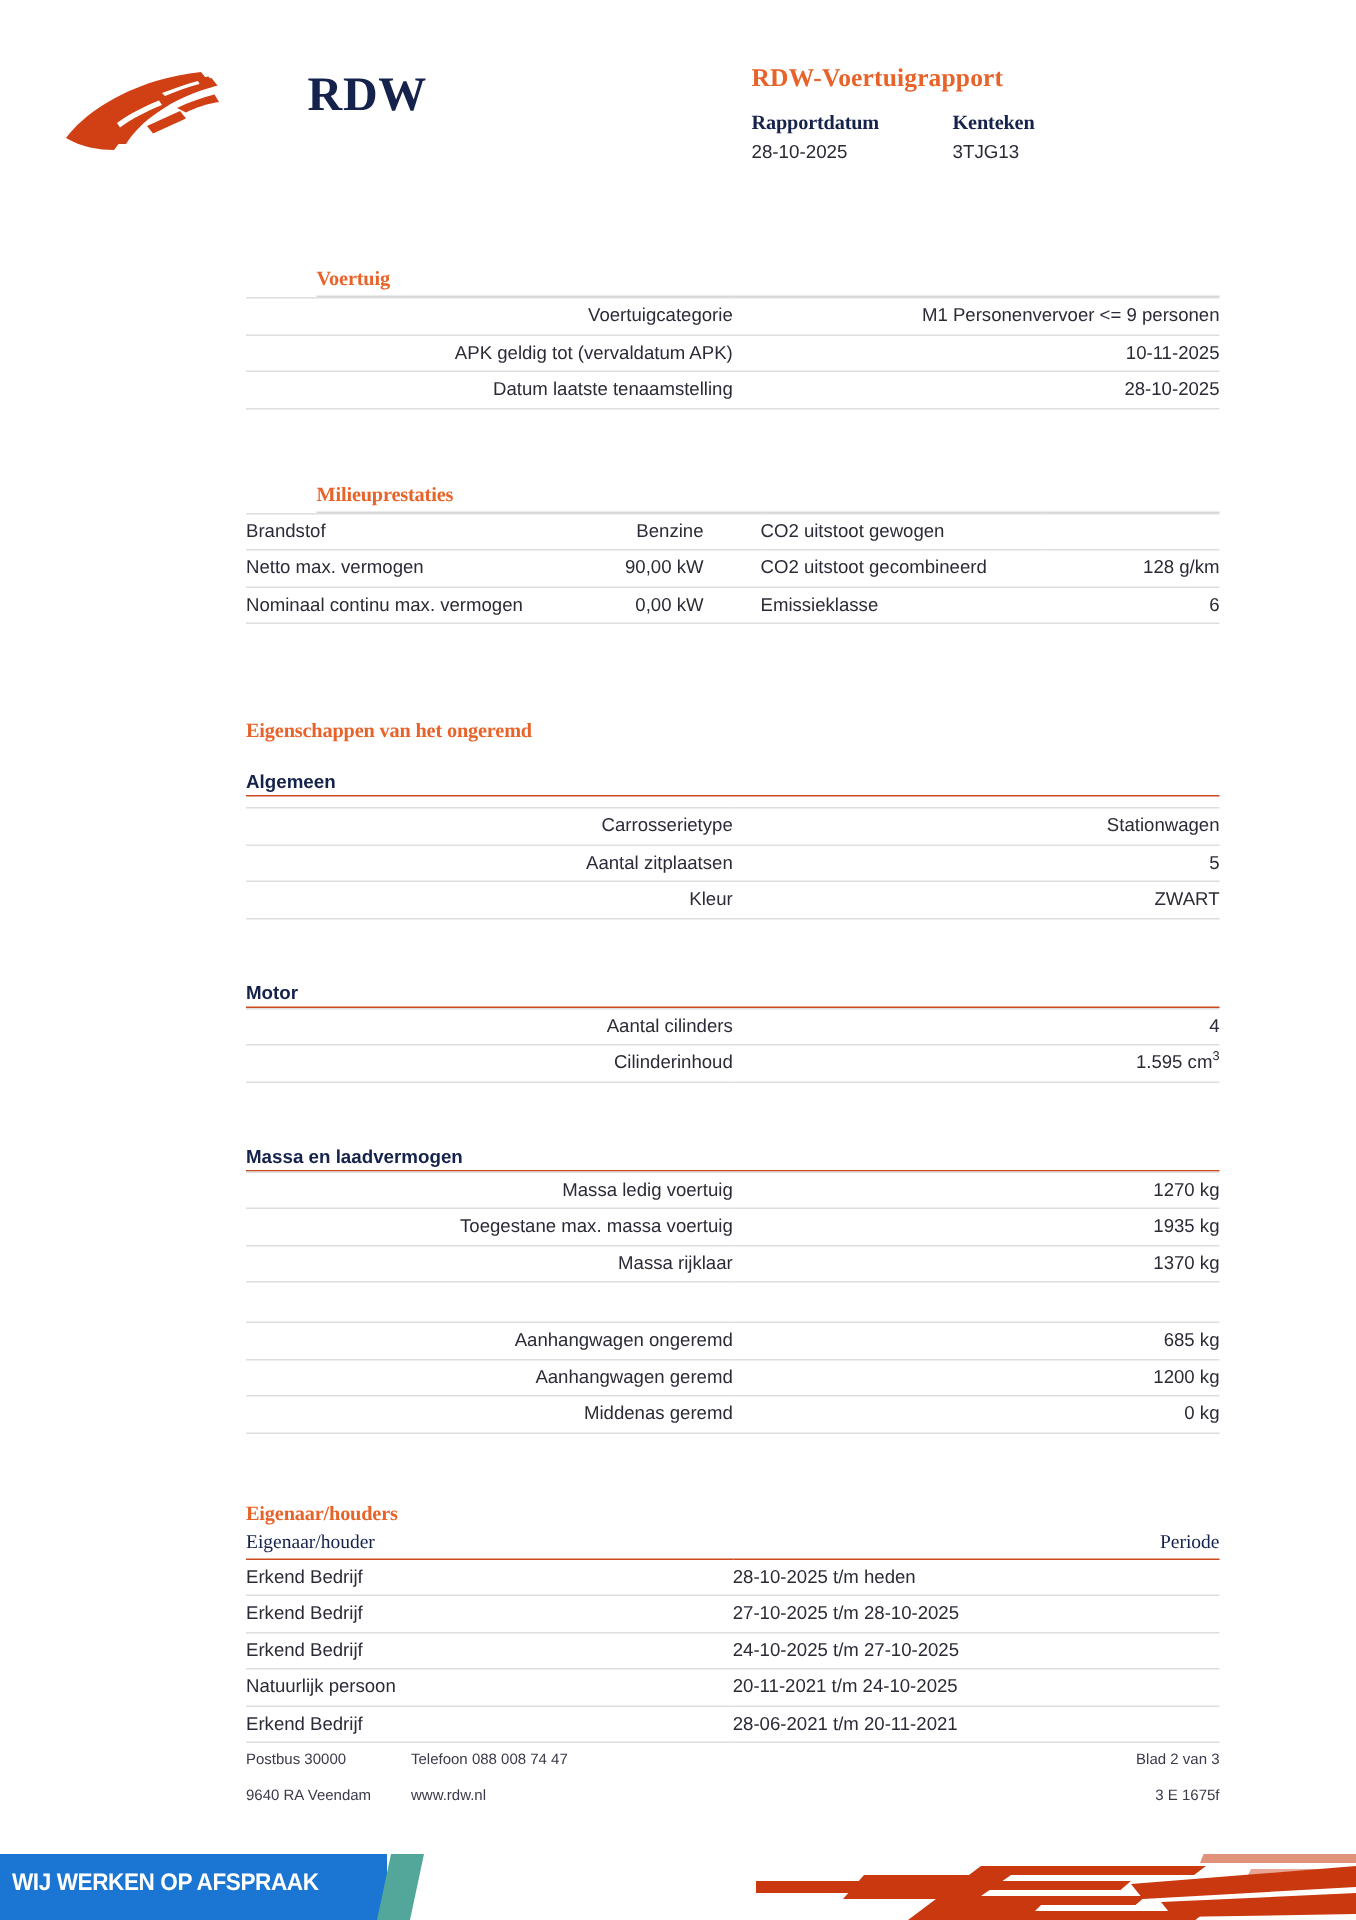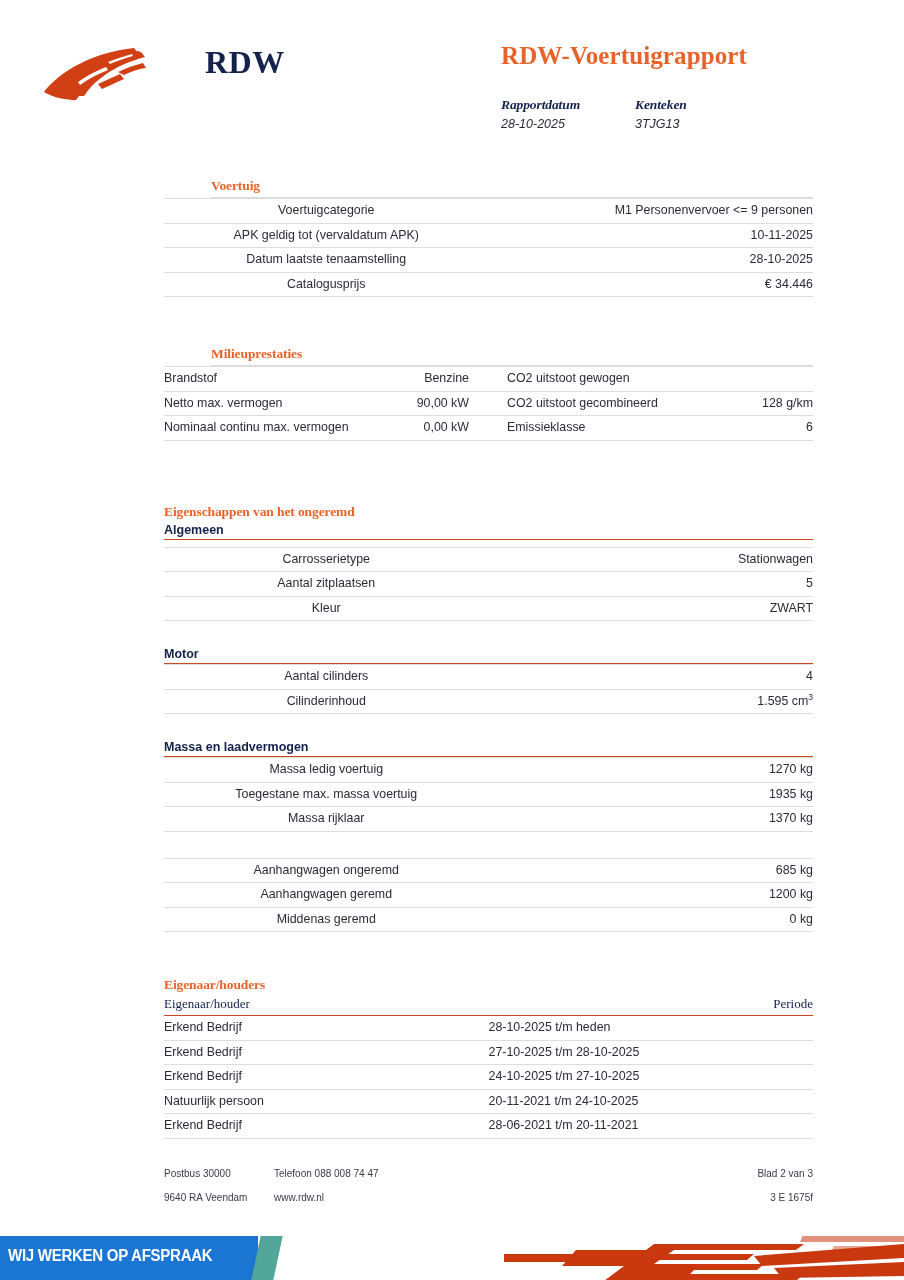--- a/index.html
+++ b/index.html
@@ -52,31 +52,30 @@
 
   .title-block {
     position: absolute;
     left: 501px;
     top: 42px;
     width: 360px;
   }
 
   .doc-title {
     font-family: "Liberation Serif", serif;
-    font-size: 25px;
+    font-size: 17px;
     font-weight: 700;
     color: #e8632a;
     letter-spacing: 0.1px;
     line-height: 1.15;
   }
 
   .meta-row {
     display: flex;
-    margin-top: 26px;
-    font-style: italic;
+    margin-top: 12px;
   }
   .meta-col { width: 134px; }
   .meta-label {
     font-family: "Liberation Serif", serif;
     font-size: 13.5px;
     font-weight: 700;
     color: #14224c;
     letter-spacing: -0.1px;
   }
   .meta-value {
@@ -103,20 +102,21 @@
     letter-spacing: -0.1px;
     padding-bottom: 3px;
   }
 
   .sub-title {
     font-family: "Liberation Sans", sans-serif;
     font-size: 12.5px;
     font-weight: 700;
     color: #14224c;
     padding-bottom: 2px;
+    margin-top: 16px;
   }
 
   .rule-orange { border-bottom: 1.4px solid #c94a1e; }
   .rule-light  { border-bottom: 1px solid #d8d8d8; margin-left: 47px; }
 
   table.kv {
     width: 100%;
     border-collapse: collapse;
     table-layout: fixed;
   }
@@ -124,21 +124,21 @@
   table.kv td {
     font-size: 12.4px;
     color: #2b2b38;
     padding: 4px 0 4px 0;
     border-bottom: 1px solid #dededf;
     vertical-align: bottom;
     line-height: 1.25;
   }
   table.kv tr:first-child td { border-top: 1px solid #dededf; }
 
-  td.lbl { text-align: center; }
+  td.lbl { text-align: right; }
   td.val { text-align: right; }
 
   
   table.quad { width: 100%; border-collapse: collapse; table-layout: fixed; }
   table.quad td {
     font-size: 12.4px;
     color: #2b2b38;
     padding: 4px 0;
     border-bottom: 1px solid #dededf;
     vertical-align: bottom;
@@ -289,24 +289,20 @@
         <td class="lbl">Voertuigcategorie</td>
         <td class="val">M1 Personenvervoer &lt;= 9 personen</td>
       </tr>
       <tr>
         <td class="lbl">APK geldig tot (vervaldatum APK)</td>
         <td class="val">10-11-2025</td>
       </tr>
       <tr>
         <td class="lbl">Datum laatste tenaamstelling</td>
         <td class="val">28-10-2025</td>
-      </tr>
-      <tr>
-        <td class="lbl">Catalogusprijs</td>
-        <td class="val">€ 34.446</td>
       </tr>
     </tbody>
       </table>
   </div>
 
   <div class="gap-lg"></div>
 
   <div class="section">
     <div class="sec-title rule-light">Milieuprestaties</div>
     <table class="quad">

